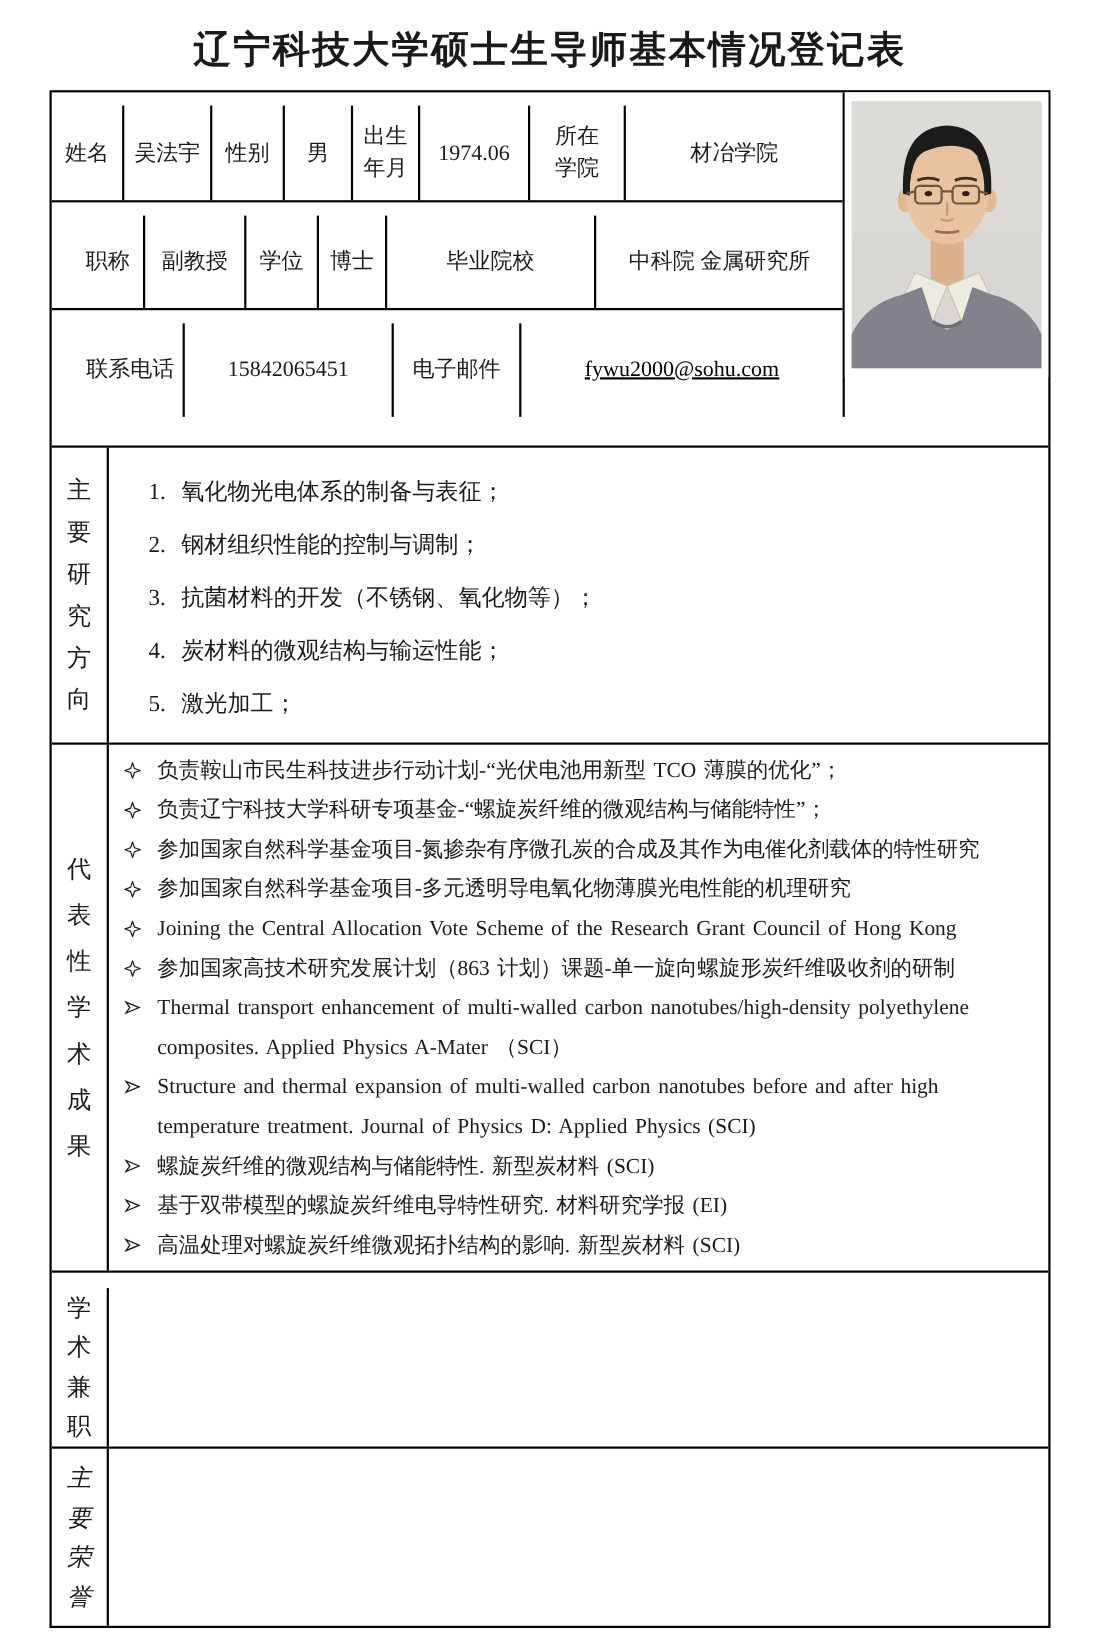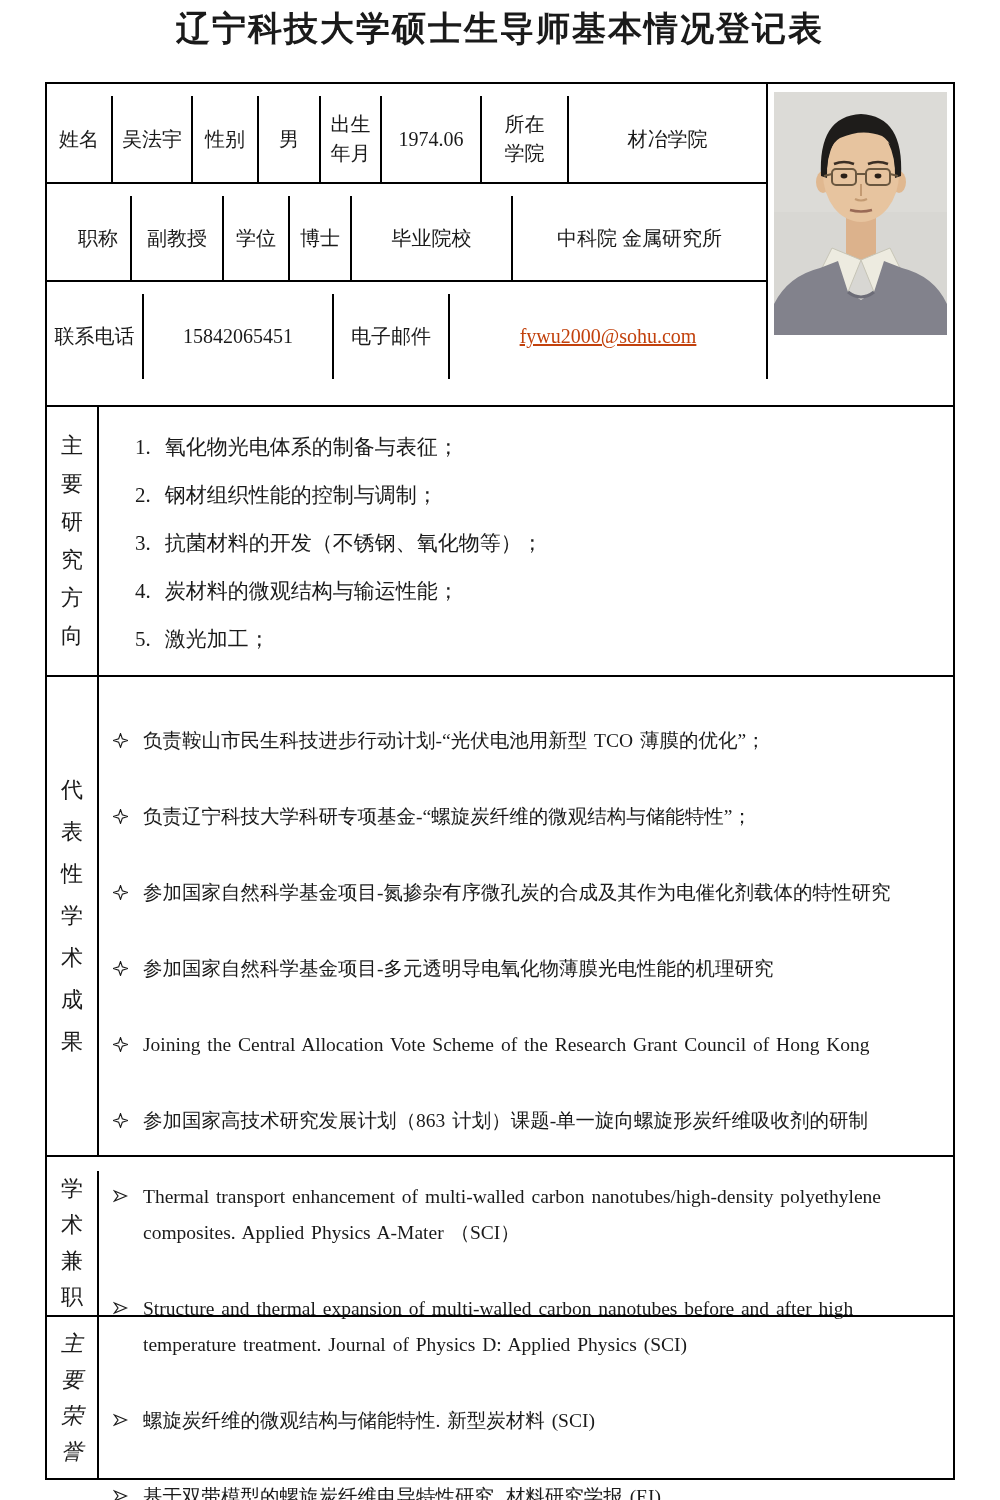--- a/index.html
+++ b/index.html
@@ -8,21 +8,21 @@
     width:1000px; height:1500px;
     font-family:"Liberation Serif","DejaVu Serif",serif;
     color:#1a1a1a;
     position:relative;
   }
   .page-title {
     text-align:center;
     font-size:34px;
     font-weight:bold;
     letter-spacing:2px;
-    padding-top:6px;
+    padding-top:22px;
     height:82px;
   }
   .form-table {
     margin:0 auto;
     width:910px;
     border:2px solid #000;
   }
   .row { display:flex; border-bottom:2px solid #000;margin-top:12px; }
   .cell {
     border-right:2px solid #000;
@@ -30,28 +30,28 @@
     text-align:center;
     font-size:20px;
     line-height:1.45;
   }
   .cell.last { border-right:none; }
   .top-section { display:flex; }
   .top-left { width:721px; border-right:2px solid #000; }
   .top-left .row:last-child { border-bottom:none; }
   .r1 { height:88px; }
   .r2 { height:86px;padding-left:19px; }
-  .r3 { height:85px; }
+  .r3 { height:85px;padding-left:24px; }
   .pre { white-space:pre-line; }
   .photo-cell {
     flex:1; height:259px;
     display:flex; align-items:center; justify-content:center;
     background:#fff;
   }
-  .email-link { text-decoration:underline; color:#c2410c; }
+  .email-link { text-decoration:underline; color:#000000; }
   .section { display:flex; border-top:2px solid #000; }
   .vlabel {
     width:52px;
     border-right:2px solid #000;
     display:flex; align-items:center; justify-content:center;
     text-align:center;
   }
   .vlabel span {
     display:block; width:26px;
     font-size:22px;
@@ -69,21 +69,20 @@
   .research-list { padding:16px 10px 0 36px; }
   .research-item { font-size:21px; line-height:48px; white-space:nowrap; }
   .research-item .num { display:inline-block; margin-right:14px; }
   .achv-list { padding:6px 14px 0 0; }
   .achv-item {
     position:relative;
     font-size:19.5px;
     line-height:36px;
     padding-left:44px;
     word-spacing:2px;
-    margin-top:40px;
   }
   .bullet {
     position:absolute; left:14px; top:10px;
     width:15px; height:15px;
     display:inline-block;
   }
   .bullet svg { display:block; }
 </style>
 </head>
 <body>
@@ -104,21 +103,21 @@
         <div class="cell" style="width:100px">1974.06</div>
         <div class="cell pre" style="width:87px">所在
 学院</div>
         <div class="cell last" style="flex:1">材冶学院</div>
       </div>
       <div class="row r2">
         <div class="cell" style="width:66px">职称</div>
         <div class="cell" style="width:92px">副教授</div>
         <div class="cell" style="width:66px">学位</div>
         <div class="cell" style="width:62px">博士</div>
-        <div class="cell" style="width:161px">毕业院校</div>
+        <div class="cell" style="width:190px">毕业院校</div>
         <div class="cell last" style="flex:1">中科院 金属研究所</div>
       </div>
       <div class="row r3">
         <div class="cell" style="width:97px">联系电话</div>
         <div class="cell" style="width:190px">15842065451</div>
         <div class="cell" style="width:116px">电子邮件</div>
         <div class="cell last" style="flex:1">
           <span class="email-link">fywu2000@sohu.com</span>
         </div>
       </div>

